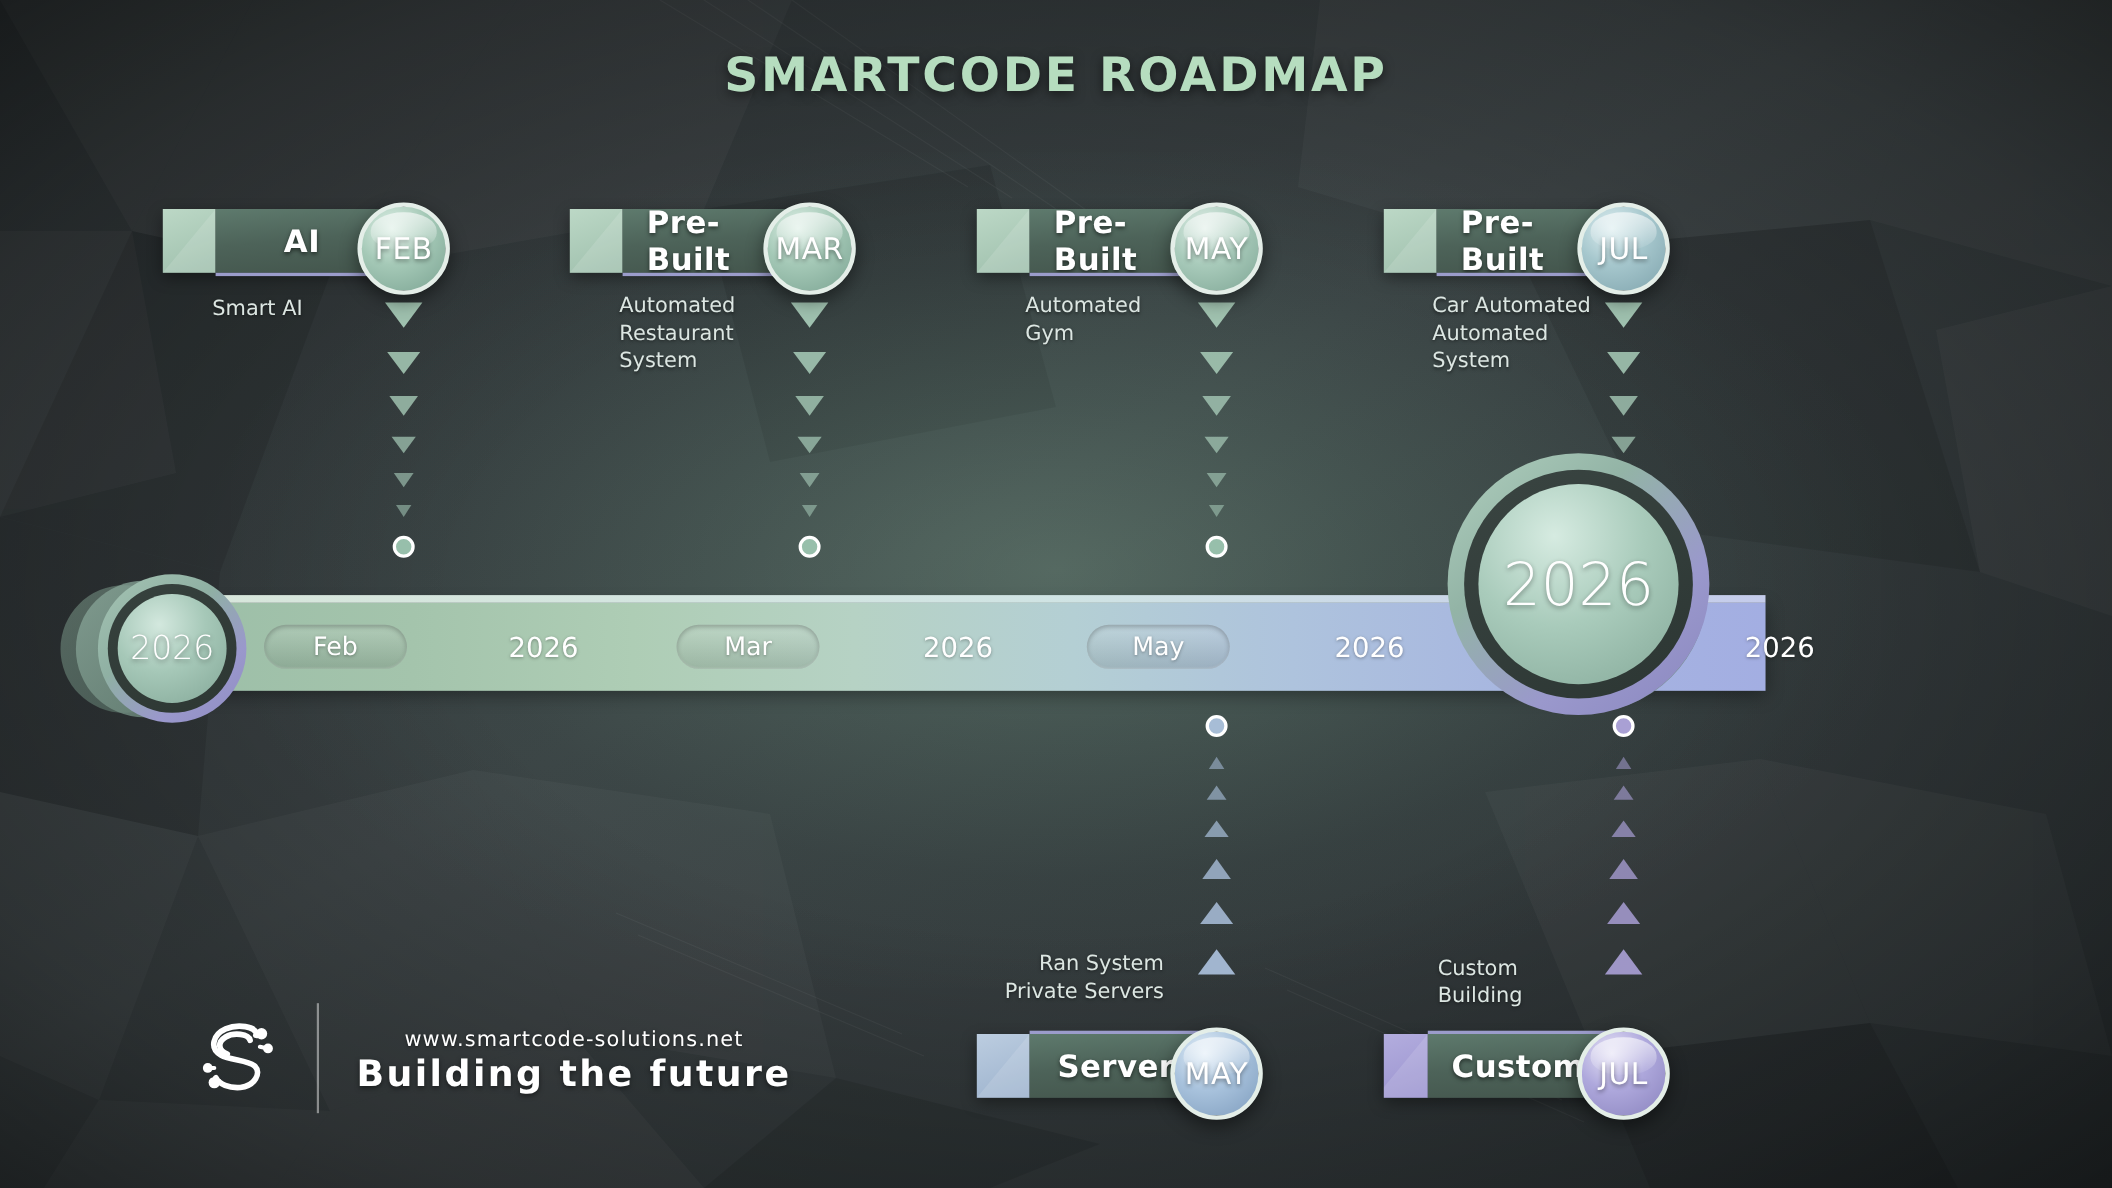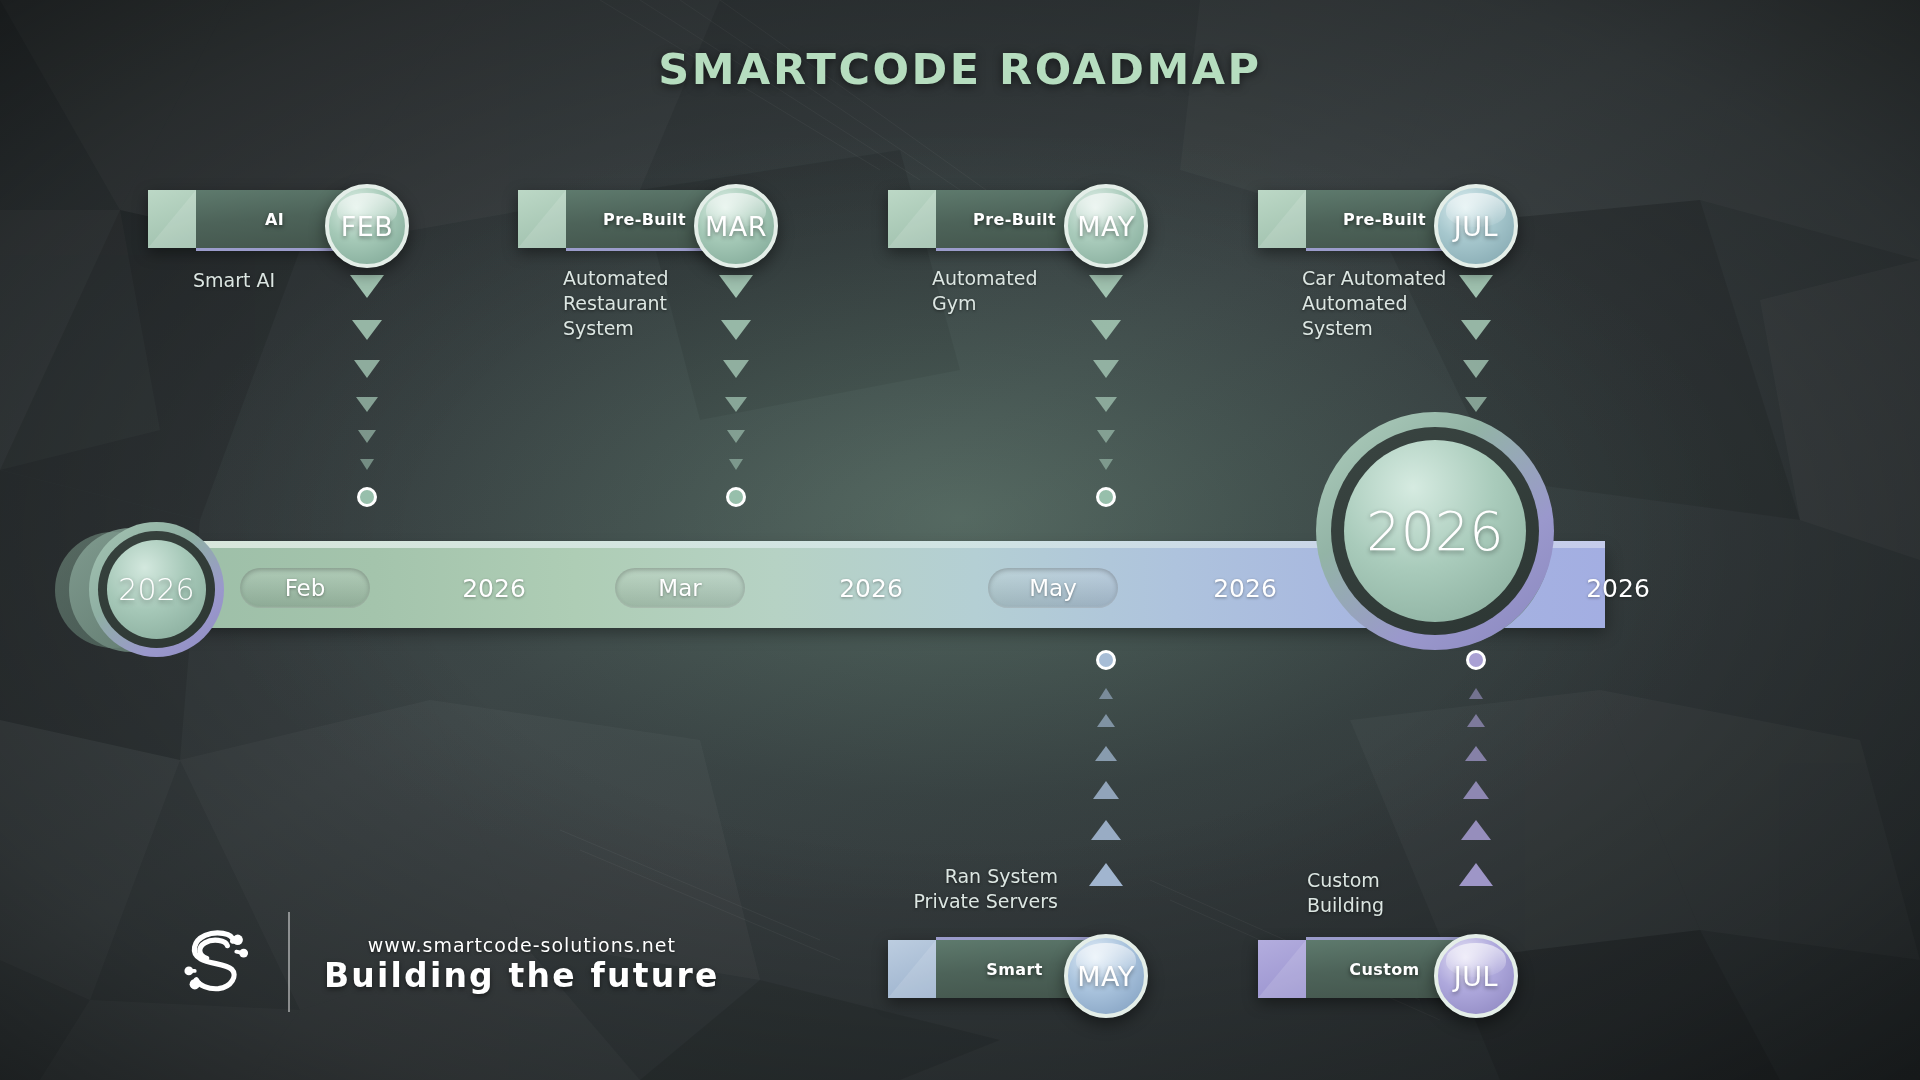--- a/index.html
+++ b/index.html
@@ -92,21 +92,21 @@
   .card-tab { width:48px; position:relative; overflow:hidden; }
   .card-tab::after {
     content:""; position:absolute; right:0; bottom:0;
     border-style:solid; border-width:0 0 58px 48px;
     border-color:transparent transparent rgba(255,255,255,0.13) transparent;
   }
   .card-body {
     flex:1; position:relative;
     display:flex; align-items:center; justify-content:center;
     padding:0 22px;
-    color:#ffffff; font-weight:bold; font-size:16px;
+    color:#ffffff; font-weight:bold; font-size:28px;
     letter-spacing:0.4px;
     text-shadow:0 2px 4px rgba(0,0,0,0.55);
     background:linear-gradient(175deg, #5e7a6d 0%, #4d6359 48%, #43554c 100%);
   }
   .card.top .card-body::after {
     content:""; position:absolute; left:0; right:0; bottom:-3px; height:3px;
     background:#9b9ccb;
   }
   .card.bottom .card-body::before {
     content:""; position:absolute; left:0; right:0; top:-3px; height:3px;
@@ -367,21 +367,21 @@
   <div class="arrow" style="top:131px; border-left:13px solid transparent; border-right:13px solid transparent; border-bottom:18px solid rgba(170,192,220,0.78);"></div>
   <div class="arrow" style="top:170px; border-left:15px solid transparent; border-right:15px solid transparent; border-bottom:20px solid rgba(170,192,220,0.85);"></div>
   <div class="arrow" style="top:213px; border-left:17px solid transparent; border-right:17px solid transparent; border-bottom:23px solid rgba(170,192,220,0.92);"></div>
 </div>
 <div class="desc right" style="left:838px; top:864px; width:220px;">
     <div>Ran System</div>
     <div>Private Servers</div>
   </div>
 <div class="card bottom" style="left:888px; top:940px; width:205px;">
   <div class="card-tab" style="background:linear-gradient(160deg,#bccde0,#9cb2cd);"></div>
-  <div class="card-body">Smart</div>
+  <div class="card-body">Server</div>
 </div>
 <div class="sphere" style="left:1064px; top:934px; width:84px; height:84px;
             background:radial-gradient(circle at 36% 26%, #e4eff8 0%, #a9c3dd 44%, #7e9cbd 100%);">
   <span>MAY</span>
 </div>
 
 <div class="arrow-chain" style="left:1439px; top:650px; width:74px; height:270px;">
   <div class="dot-end" style="top:0px; width:20px; height:20px; background:#a9a0d4;"></div>
   <div class="arrow" style="top:38px;  border-left:7px  solid transparent; border-right:7px  solid transparent; border-bottom:11px solid rgba(168,158,212,0.55);"></div>
   <div class="arrow" style="top:64px;  border-left:9px  solid transparent; border-right:9px  solid transparent; border-bottom:13px solid rgba(168,158,212,0.62);"></div>

